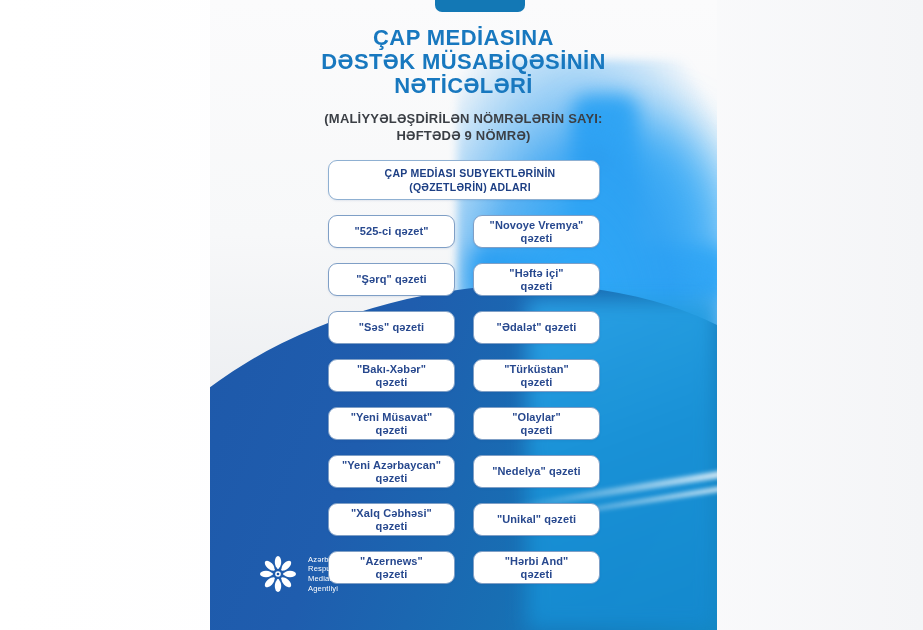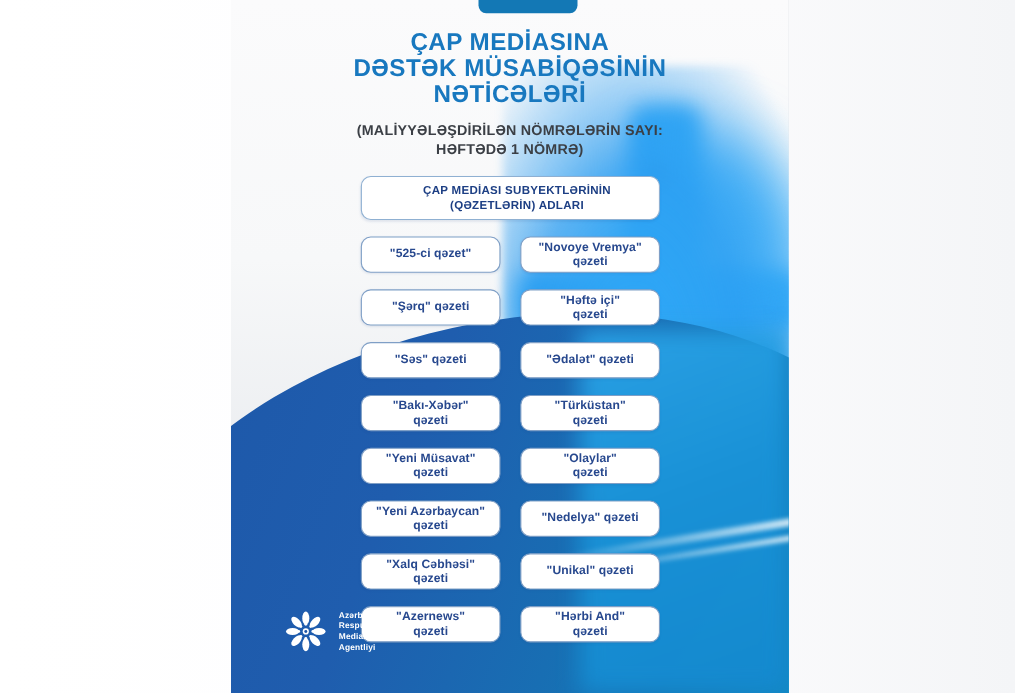--- a/index.html
+++ b/index.html
@@ -87,21 +87,21 @@
     width:127px;box-sizing:border-box;height:33px;
     display:flex;align-items:center;justify-content:center;text-align:center;
     background:#fff;border:1.3px solid #7f9fc6;border-radius:9px;
     color:#27488e;font-weight:800;font-size:11px;line-height:13px;letter-spacing:.1px;
     padding:3px 5px;box-shadow:0 1px 2px rgba(30,70,140,.10);
   }
 
   
   .footer{position:absolute;left:48px;bottom:36px;display:flex;align-items:center;gap:10px;}
   .emblem{position:relative;width:40px;height:40px;flex:0 0 40px;}
-  .ftext{color:#fff;font-size:7.6px;line-height:9.6px;font-weight:700;letter-spacing:.15px;white-space:pre-line;}
+  .ftext{color:#fff;font-size:7.6px;line-height:9.6px;font-weight:400;letter-spacing:.15px;white-space:pre-line;}
 </style>
 </head>
 <body>
 
 <div id="stage">
 
   <div class="poster">
 
     <div class="sheet"></div>
 
@@ -125,21 +125,21 @@
     <div class="rightflat"></div>
     <div class="streak" style="left:300px;top:486px;width:230px;height:7px;transform:rotate(-9deg);"></div>
     <div class="streak" style="left:320px;top:500px;width:210px;height:5px;transform:rotate(-9deg);"></div>
 
     <div class="tab"></div>
 
     <div class="title" style="white-space:pre-line;">ÇAP MEDİASINA
 DƏSTƏK MÜSABİQƏSİNİN
 NƏTİCƏLƏRİ</div>
     <div class="subtitle" style="white-space:pre-line;">(MALİYYƏLƏŞDİRİLƏN NÖMRƏLƏRİN SAYI:
-HƏFTƏDƏ 1 NÖMRƏ)</div>
+HƏFTƏDƏ 9 NÖMRƏ)</div>
 
     <div class="grid">
       <div class="hdr" style="white-space:pre-line;padding-left:20px;">ÇAP MEDİASI SUBYEKTLƏRİNİN
 (QƏZETLƏRİN) ADLARI</div>
       <div class="cols">
         <div class="col">
           <div class="cell" style="white-space:pre-line;">"525-ci qəzet"</div>
           <div class="cell" style="white-space:pre-line;">"Şərq" qəzeti</div>
           <div class="cell" style="white-space:pre-line;">"Səs" qəzeti</div>
           <div class="cell" style="white-space:pre-line;">"Bakı-Xəbər"

